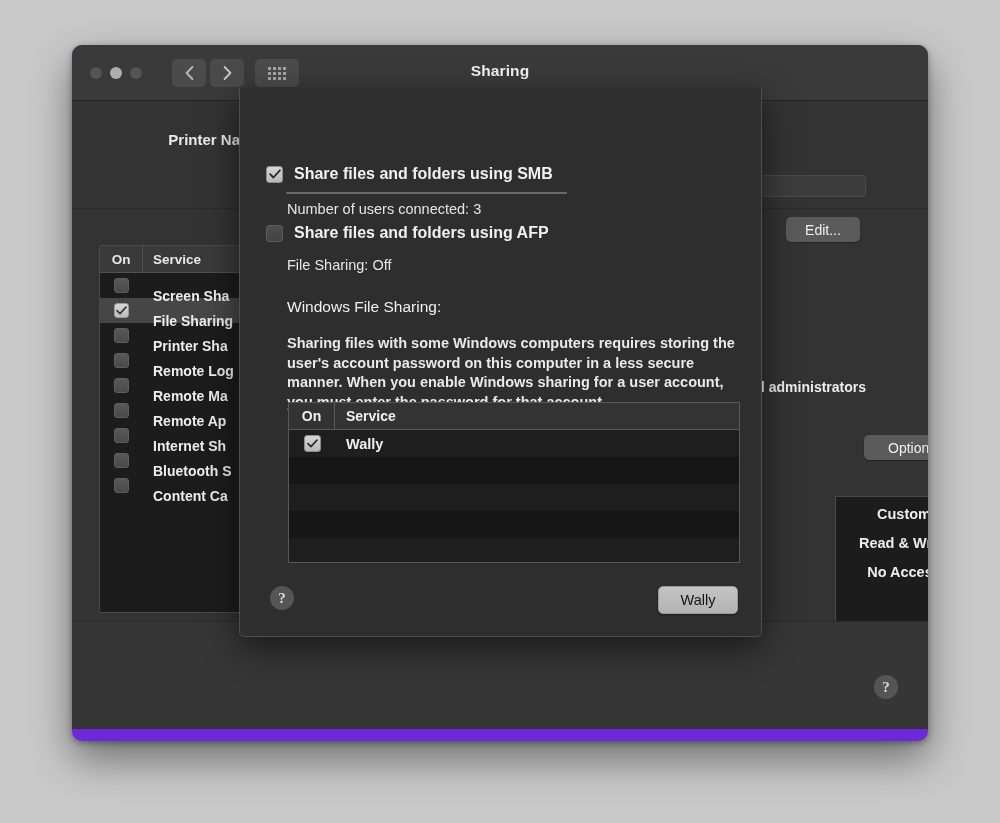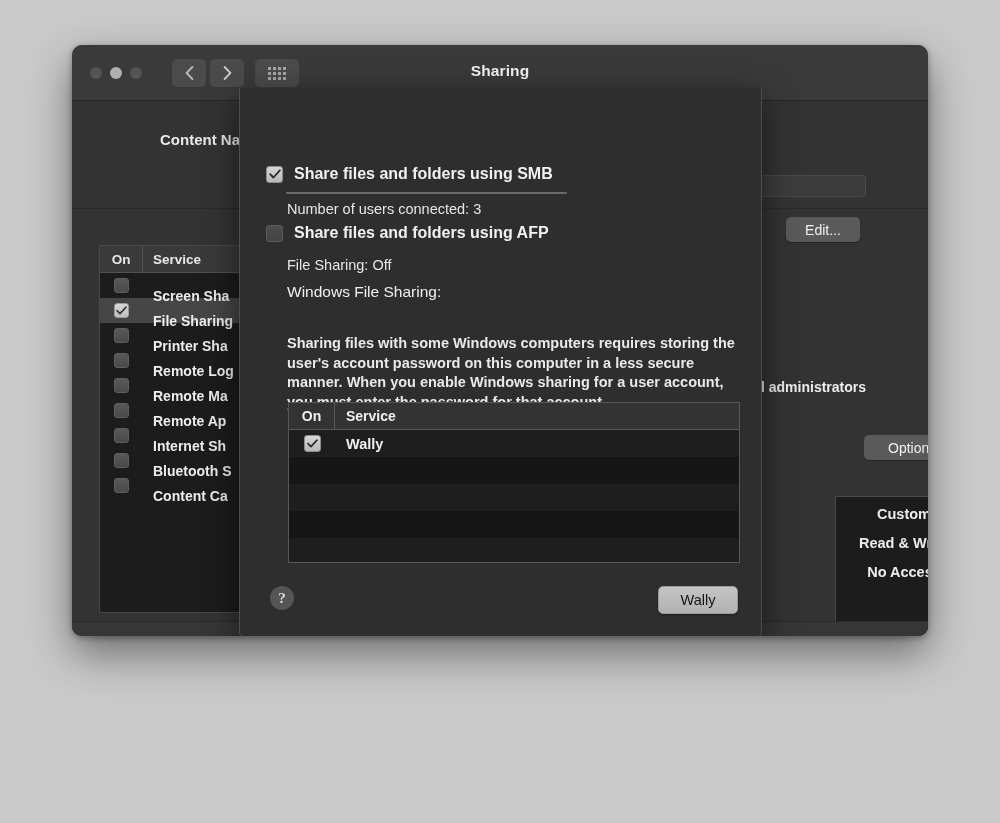--- a/index.html
+++ b/index.html
@@ -19,21 +19,21 @@
     height: 823px;
     background: #c9c9c9;
   }
 
   
   .window {
     position: absolute;
     left: 72px;
     top: 45px;
     width: 856px;
-    height: 591px;
+    height: 696px;
     background: #6d28d9;
     border-radius: 10px;
     box-shadow: 0 18px 42px rgba(0,0,0,0.45), 0 2px 6px rgba(0,0,0,0.35);
     overflow: hidden;
   }
 
   
   .titlebar {
     position: absolute;
     left: 0; top: 0;
@@ -580,21 +580,21 @@
         </span>
       </div>
 
       <div class="win-title">Sharing</div>
 
     </div>
 
     <div class="body-area">
 
       <div class="namestrip">
-        <div class="name-label">Content Na</div>
+        <div class="name-label">Printer Na</div>
         <div class="name-field"></div>
         <div class="edit-btn">Edit...</div>
       </div>
 
       <div class="split">
 
         <div class="svc-panel">
           <div class="svc-head">
             <div class="c-on">On</div>
             <div class="c-svc">Service</div>
@@ -736,21 +736,21 @@
 
         <div class="sub-text" style="left:47px; top:113px;">Number of users connected: 3</div>
 
         <div class="chk-line" style="left:26px; top:136px;">
           <span class="chk-big off"></span>
           <span class="chk-text">Share files and folders using AFP</span>
         </div>
 
         <div class="sub-text" style="left:47px; top:169px;">File Sharing: Off</div>
 
-        <div class="sec-title" style="left:47px; top:195px;">Windows File Sharing:</div>
+        <div class="sec-title" style="left:47px; top:210px;">Windows File Sharing:</div>
 
         <div class="para" style="left:47px; top:230px;">Sharing files with some Windows computers requires storing the user's account password on this computer in a less secure manner.  When you enable Windows sharing for a user account, you must enter the password for that account.</div>
 
         <div class="acct-panel">
           <div class="acct-head">
             <div class="h-on">On</div>
             <div class="h-acct">Service</div>
           </div>
           <div class="acct-row stripe-a">
             <div class="r-on">

